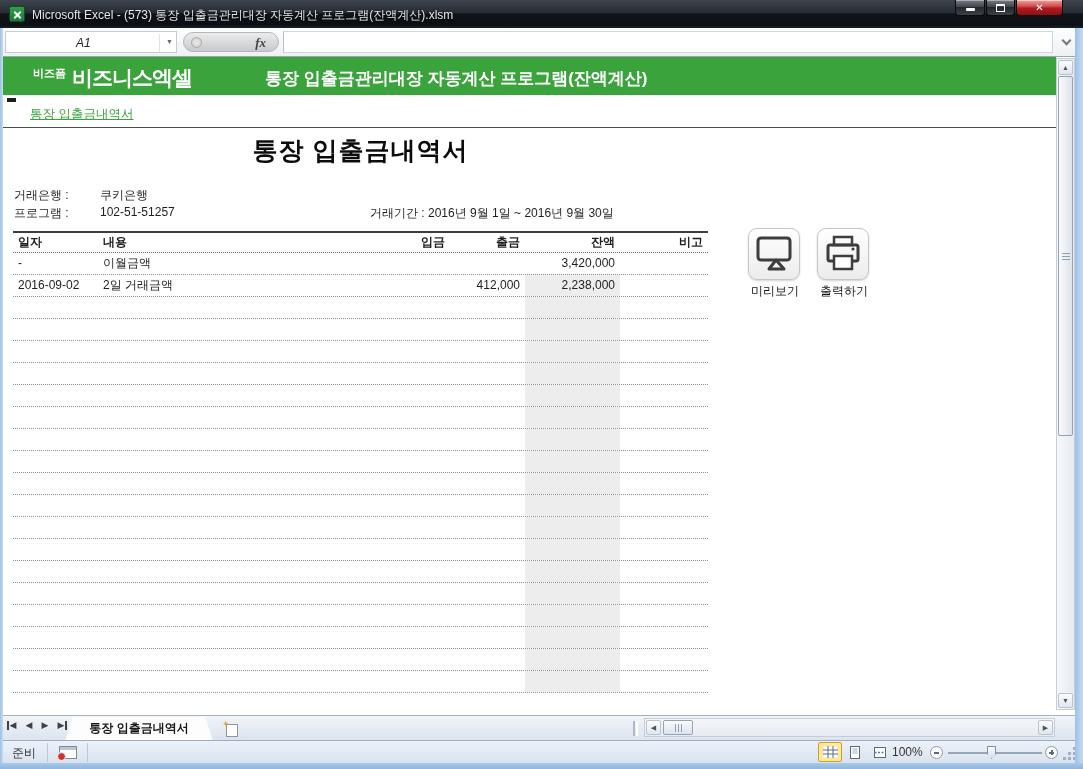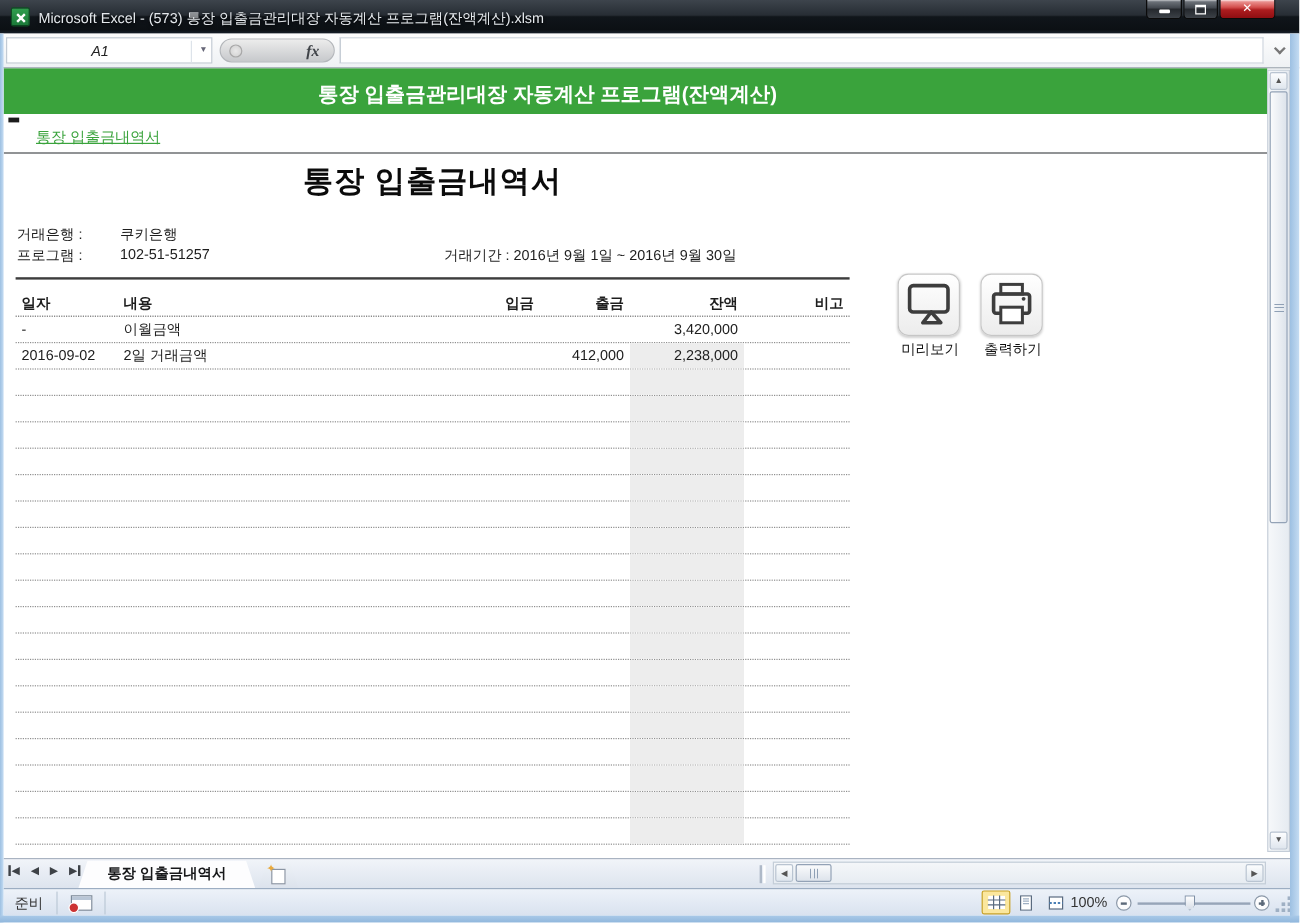--- a/index.html
+++ b/index.html
@@ -67,21 +67,21 @@
   .doc-title { position:absolute; left:10px; top:39px; width:695px; text-align:center;
     font-size:25px; font-weight:bold; color:#0b0b0b; letter-spacing:1px; }
   .info { position:absolute; font-size:12px; color:#1e1e1e; white-space:nowrap; }
   .i-bank-l { left:11px; top:92px; } .i-bank-v { left:97px; top:92px; }
   .i-acct-l { left:11px; top:110px; } .i-acct-v { left:97px; top:110px; }
   .i-period { left:367px; top:110px; }
 
   .ledger { position:absolute; left:10px; top:136px; width:695px; border-top:2px solid #3d3d3d; }
   .t-row { display:grid; grid-template-columns:85px 295px 57px 75px 95px 88px;
     border-bottom:1px dotted #8f8f8f; height:22px; }
-  .t-row.head { height:20px; border-bottom:1px dotted #6e6e6e;margin-top:11px; }
+  .t-row.head { height:20px; border-bottom:1px dotted #6e6e6e; }
   .t-row > div { font-size:12px; color:#1d1d1d; line-height:21px; padding:0 5px;
     overflow:hidden; white-space:nowrap; }
   .head > div { font-weight:bold; line-height:19px; }
   .a-r { text-align:right; }
   .shade { background:var(--shade); }
 
   .action-btn { position:absolute; width:54px; text-align:center; cursor:pointer; }
   .btn-preview { left:745px; top:133px; } .btn-print { left:814px; top:133px; }
   .icon-box { width:52px; height:52px; border-radius:9px; border:1px solid #c6c6c6;
     background:linear-gradient(#ffffff,#ececec); box-shadow:0 1px 2px rgba(0,0,0,.18);
@@ -201,20 +201,24 @@
       <span class="fx-dot"></span>
       <span class="fx-label">fx</span>
     </div>
     <div class="formula-field"></div>
     <div class="fb-expand">
         <b></b>
       </div>
   </div>
 
   <div class="greenbar">
+    <div class="brand">
+      <span class="brand-small">비즈폼</span>
+      <span class="brand-main">비즈니스엑셀</span>
+    </div>
     <div class="program-title">통장 입출금관리대장 자동계산 프로그램(잔액계산)</div>
   </div>
 
   <div class="sheet">
     <div class="cell-marker"></div>
     <div class="nav-link">통장 입출금내역서</div>
     <div class="freeze-line"></div>
 
     <div class="doc-title">통장 입출금내역서</div>
 

